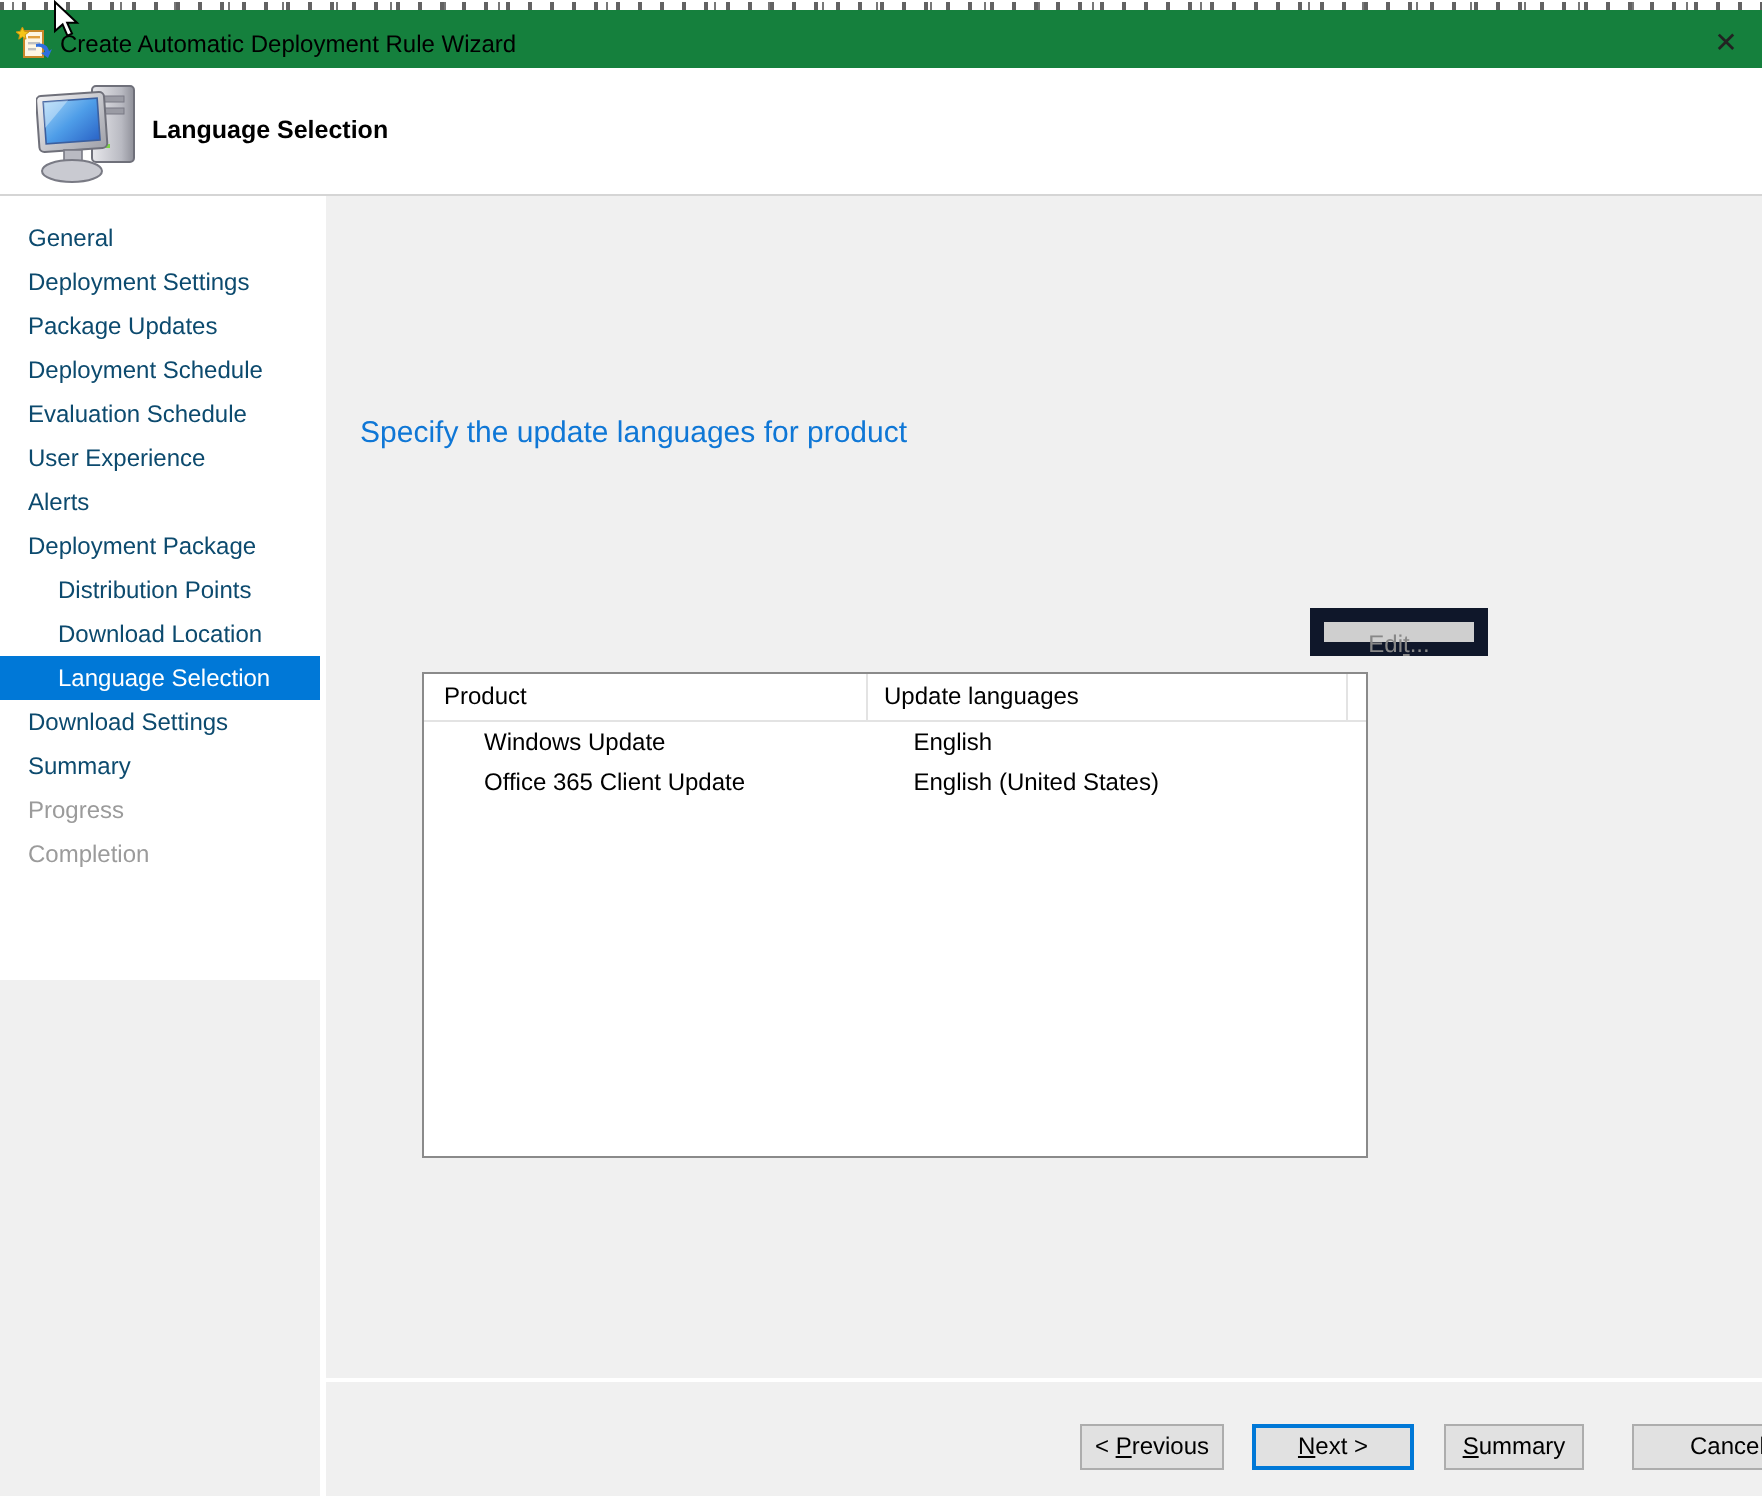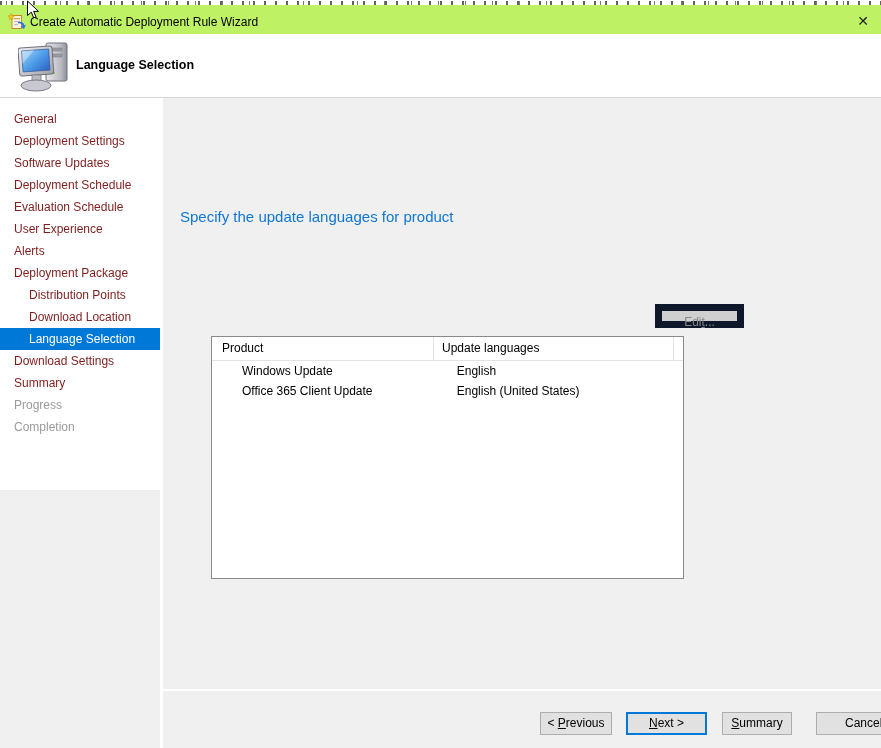--- a/index.html
+++ b/index.html
@@ -8,40 +8,40 @@
 
   
   .top-sliver{position:absolute;left:0;top:0;width:881px;height:5px;background:#ffffff;}
   .top-sliver::after{content:"";position:absolute;left:0;top:1px;width:100%;height:4px;
     background-image:
       repeating-linear-gradient(90deg,#3c3c3c 0 2px,transparent 2px 11px),
       repeating-linear-gradient(90deg,transparent 0 6px,#565656 6px 7px,transparent 7px 27px);
     opacity:.8;}
 
   
-  .titlebar{position:absolute;left:0;top:5px;width:881px;height:29px;background:#bef264;}
+  .titlebar{position:absolute;left:0;top:5px;width:881px;height:29px;background:#15803d;}
   .titlebar-title{position:absolute;left:30px;top:10px;font-size:12px;color:#000000;white-space:nowrap;}
   .close-btn{position:absolute;right:6px;top:5px;width:24px;height:22px;display:flex;align-items:center;justify-content:center;font-size:14px;color:#222;cursor:default;}
   .wizard-icon{position:absolute;left:8px;top:8px;width:18px;height:18px;}
 
   
   .cursor{position:absolute;left:26px;top:0px;width:15px;height:20px;pointer-events:none;z-index:50;}
 
   
   .headerband{position:absolute;left:0;top:34px;width:881px;height:63px;background:#ffffff;}
   .pc-icon{position:absolute;left:18px;top:5px;width:55px;height:55px;}
   .header-title{position:absolute;left:76px;top:24px;font-size:12.5px;font-weight:bold;color:#000;}
   .header-divider{position:absolute;left:0;top:97px;width:881px;height:1px;background:#d5d5d5;}
 
   
   .body-area{position:absolute;left:0;top:98px;width:881px;height:650px;background:#f0f0f0;}
   .sidebar-box{position:absolute;left:0;top:0;width:160px;height:392px;background:#ffffff;}
   .v-groove{position:absolute;left:160px;top:0;width:3px;height:650px;background:#ffffff;}
   .nav{position:absolute;left:0;top:10px;width:160px;}
-  .nav-item{height:22px;line-height:22px;padding-left:14px;font-size:12px;color:#7f1d1d;white-space:nowrap;cursor:default;}
+  .nav-item{height:22px;line-height:22px;padding-left:14px;font-size:12px;color:#0c4a6e;white-space:nowrap;cursor:default;}
   .nav-item.indent{padding-left:29px;}
   .nav-item.selected{background:#0078d7;color:#ffffff;}
   .nav-item.disabled{color:#9b9b9b;}
 
   
   .main-heading{position:absolute;left:180px;top:110px;font-size:15px;color:#0f77d6;}
   .edit-btn{position:absolute;left:655px;top:206px;width:89px;height:24px;background:#cfcfcf;border:7px solid #0f172a;
     color:#878787;font-size:12px;text-align:center;line-height:22px;box-sizing:border-box;}
   .lang-table{position:absolute;left:211px;top:238px;width:473px;height:243px;background:#ffffff;border:1px solid #8a8a8a;box-sizing:border-box;}
   .lt-header{display:flex;height:24px;box-sizing:border-box;border-bottom:1px solid #e3e3e3;}
@@ -127,21 +127,21 @@
   </div>
   <div class="header-divider"></div>
 
   <div class="body-area">
     <div class="sidebar-box"></div>
     <div class="v-groove"></div>
 
     <div class="nav">
       <div class="nav-item">General</div>
       <div class="nav-item">Deployment Settings</div>
-      <div class="nav-item">Software Updates</div>
+      <div class="nav-item">Package Updates</div>
       <div class="nav-item">Deployment Schedule</div>
       <div class="nav-item">Evaluation Schedule</div>
       <div class="nav-item">User Experience</div>
       <div class="nav-item">Alerts</div>
       <div class="nav-item">Deployment Package</div>
       <div class="nav-item indent">Distribution Points</div>
       <div class="nav-item indent">Download Location</div>
       <div class="nav-item indent selected">Language Selection</div>
       <div class="nav-item">Download Settings</div>
       <div class="nav-item">Summary</div>

